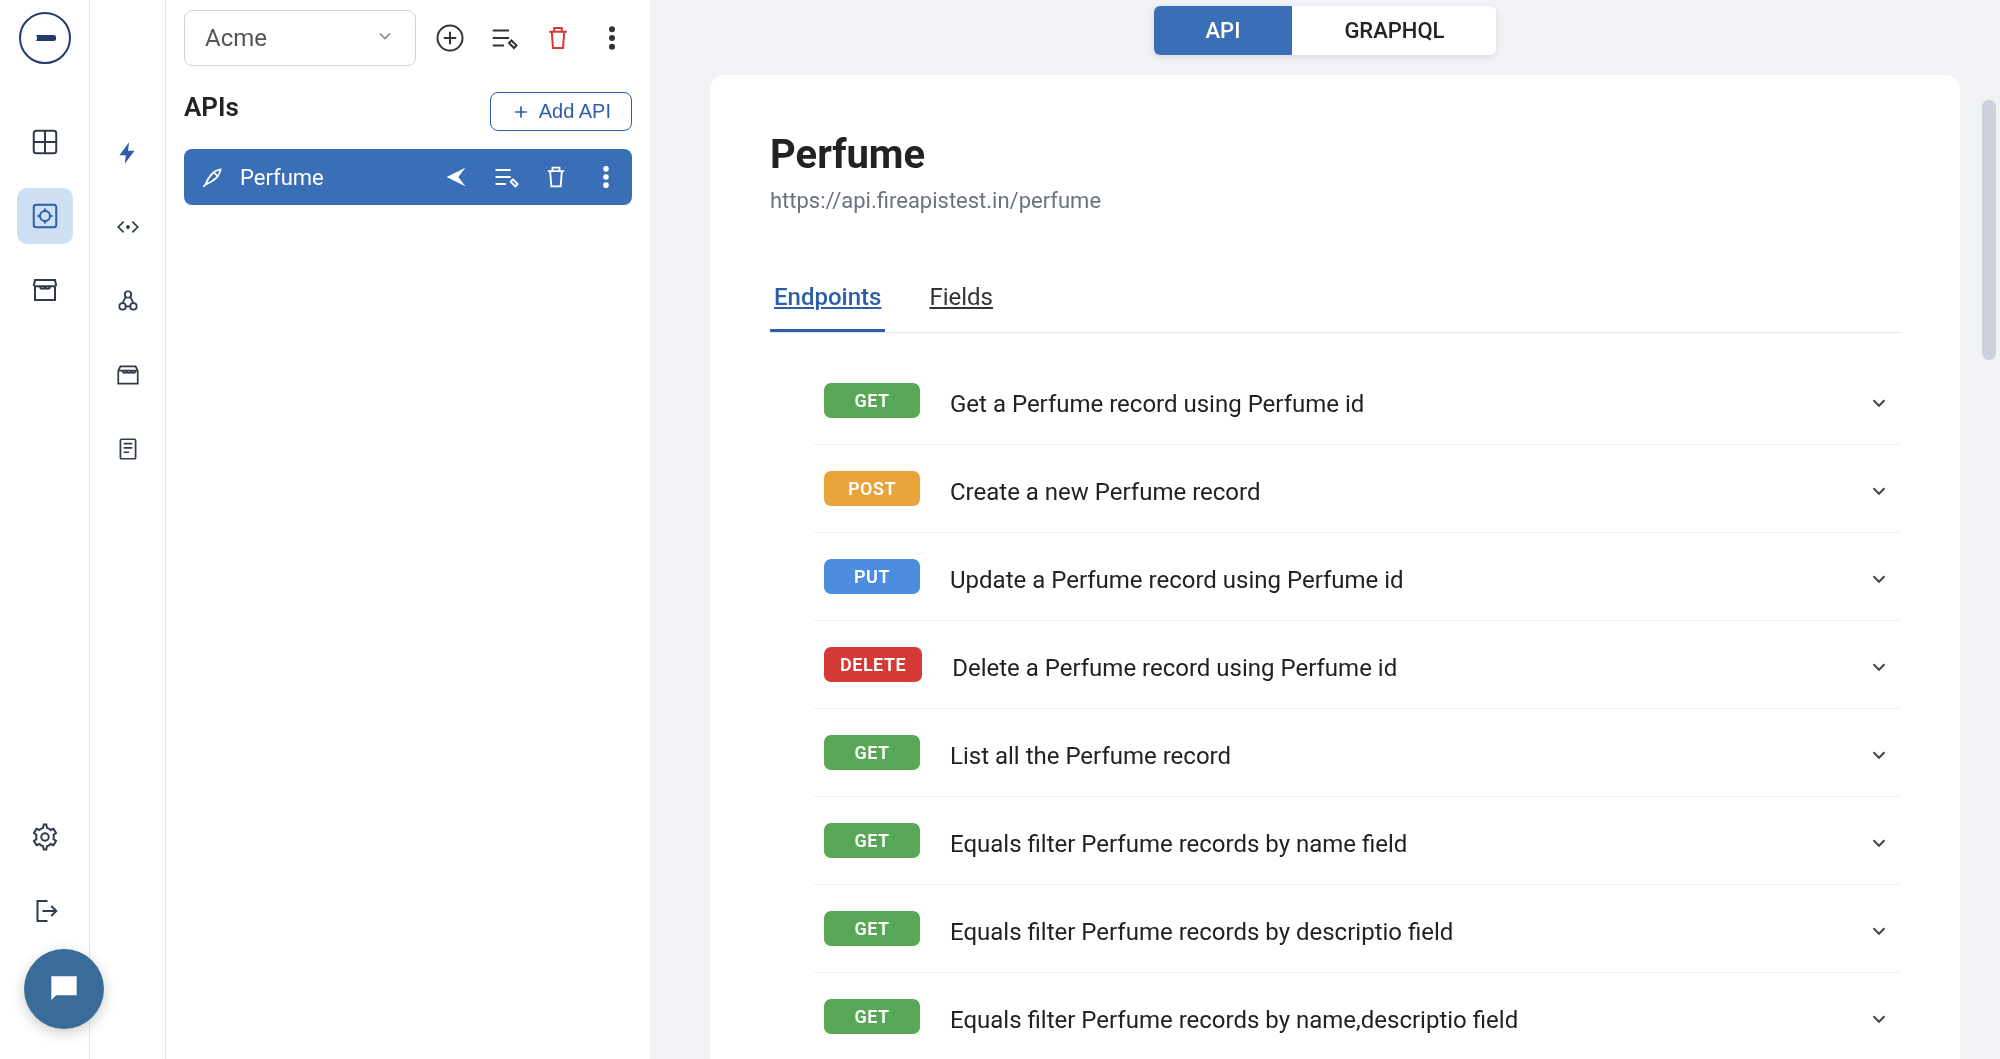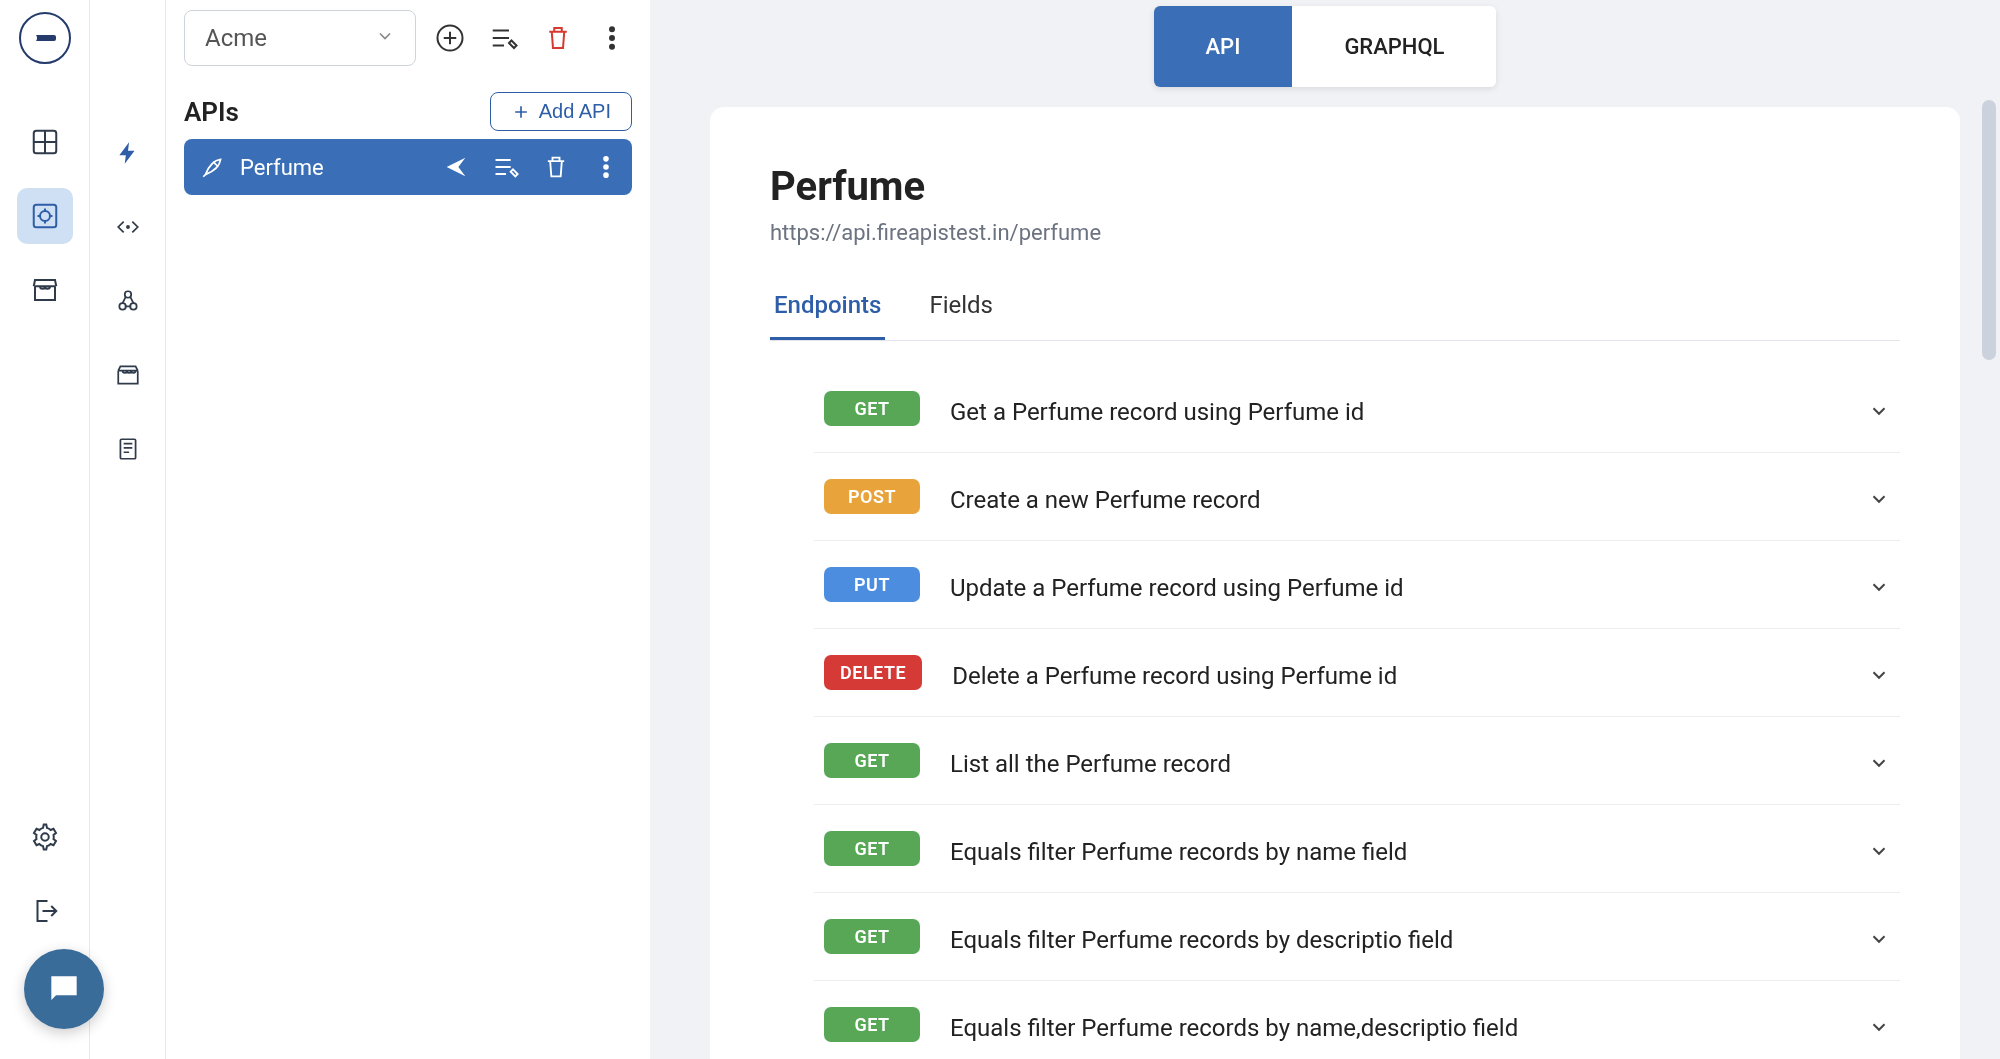--- a/index.html
+++ b/index.html
@@ -106,22 +106,22 @@
   }
   .dropdown .chev{color:#888}
   .sp-icon-btn{
     width:40px;height:40px;display:flex;align-items:center;justify-content:center;
     cursor:pointer;border-radius:6px;
   }
   .sp-icon-btn svg{width:30px;height:30px;stroke:#333;fill:none;stroke-width:1.6}
   .sp-icon-btn.red svg{stroke:#d63a2f}
 
   .apis-row{
-    display:flex;align-items:center;justify-content:space-between;
-    margin-bottom:8px;
+    display:flex;justify-content:space-between;
+    margin-bottom:18px;
   }
   .apis-title{font-size:26px;font-weight:600;color:#222}
   .add-api-btn{
     border:1.5px solid #2e5ea8;color:#2e5ea8;
     border-radius:8px;background:#fff;
     padding:7px 20px;font-size:20px;font-weight:500;
     display:flex;align-items:center;gap:8px;cursor:pointer;
   }
   .add-api-btn svg{width:20px;height:20px;stroke:#2e5ea8;fill:none;stroke-width:2}
 
@@ -149,44 +149,45 @@
     display:flex;justify-content:center;
     padding: 6px 0 20px 0;
   }
   .tab-pair{
     display:flex;
     border-radius:6px;overflow:hidden;
     box-shadow:0 2px 6px rgba(0,0,0,.1);
     background:#fff;
   }
   .top-tab{
-    padding:28px 52px;font-size:22px;font-weight:500;
+    padding:12px 52px;font-size:22px;font-weight:500;
     cursor:pointer;background:#fff;color:#222;
   }
   .top-tab.active{background:#3a6fb8;color:#fff}
 
   .card{
     margin: 0 40px 0 60px;
     background:#fff;
     border-radius:14px 14px 0 0;
     flex:1;
     padding: 56px 60px 0 60px;
     overflow-y:auto;
     position:relative;
   }
   .card-title{font-size:40px;font-weight:700;color:#222;margin-bottom:10px}
-  .card-url{font-size:22px;color:#6b7280;margin-bottom:36px}
+  .card-url{font-size:22px;color:#6b7280;margin-bottom:60px}
 
   .inner-tabs{
     display:flex;gap:40px;border-bottom:1px solid #e3e5ea;
     margin-bottom:10px;
   }
   .inner-tab{
     font-size:24px;color:#333;padding:10px 4px 18px 4px;cursor:pointer;
     border-bottom:3px solid transparent;
+    text-decoration:underline;
   }
   .inner-tab.active{color:#2e5ea8;border-bottom-color:#2e5ea8;font-weight:500}
 
   .ep-list{padding: 14px 0 40px 44px}
   .ep-row{
     display:flex;align-items:flex-end;
     padding:26px 10px;
     border-bottom:1px solid #eceef2;
     cursor:pointer;
   }

